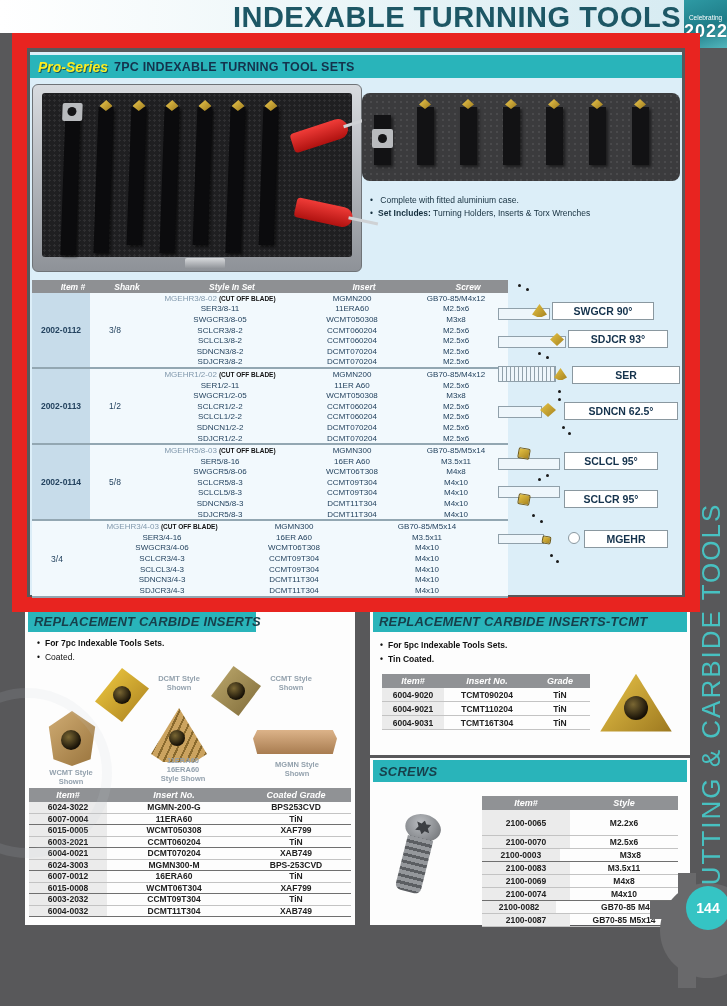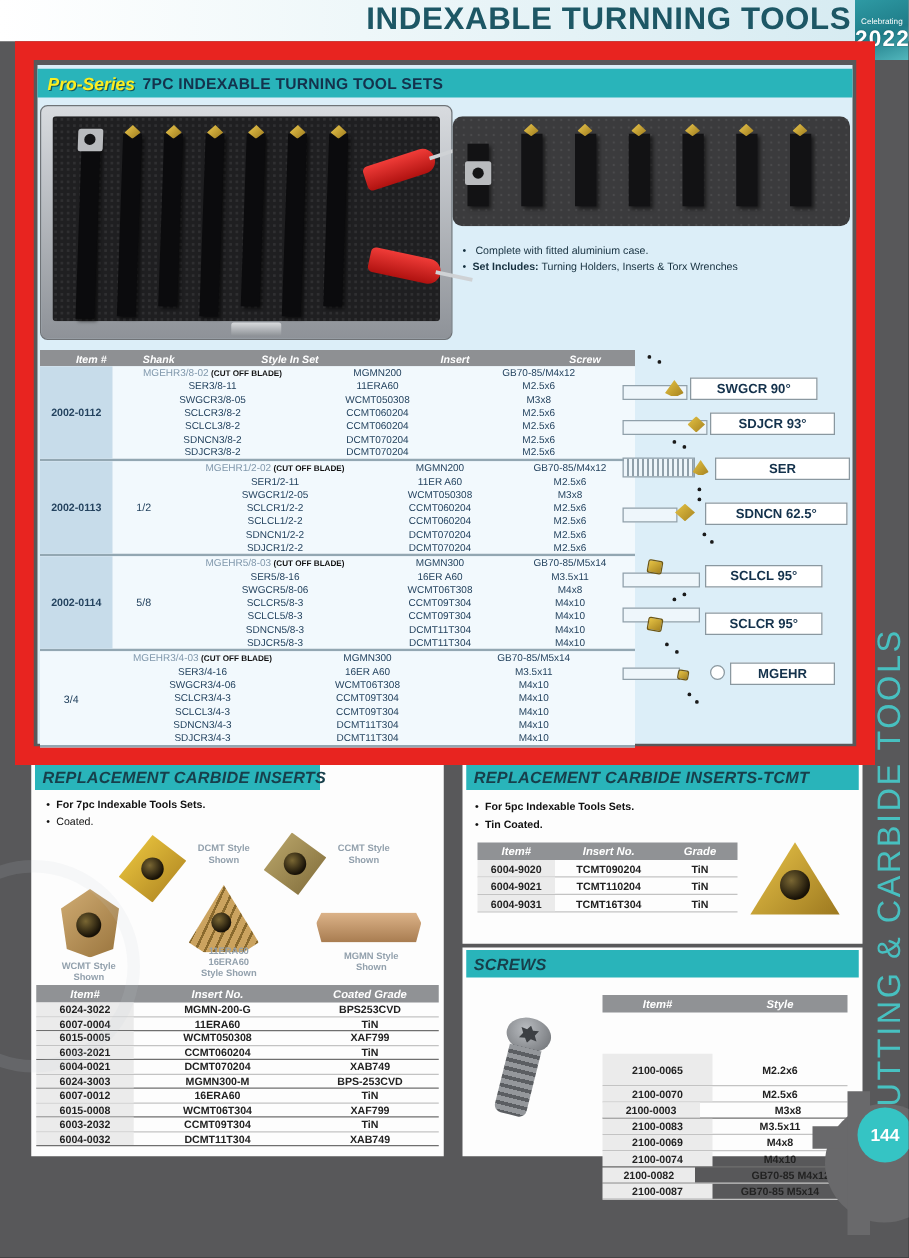--- a/index.html
+++ b/index.html
@@ -1,21 +1,21 @@
 <!DOCTYPE html>
 <html><head>
 <meta charset="utf-8">
 <style>
   html,body{margin:0;padding:0;background:#333;}
   #page{position:relative;width:727px;height:1006px;overflow:hidden;
         font-family:"Liberation Sans",sans-serif;background:#58585a;}
   
   .top-band{position:absolute;left:0;top:0;width:727px;height:33px;
             background:linear-gradient(90deg,#ffffff 0%,#eef7f9 40%,#d4eaf1 100%);}
-  .main-title{position:absolute;top:1px;right:46px;font-size:25px;font-weight:bold;
+  .main-title{position:absolute;top:1px;right:46px;font-size:29px;font-weight:bold;
               letter-spacing:.5px;color:#1d5765;white-space:nowrap;}
   .badge{position:absolute;right:0;top:0;width:43px;height:48px;
          background:linear-gradient(160deg,#2e9aa4 0%,#1f7c88 55%,#53b7bd 100%);
          color:#fff;text-align:center;overflow:hidden;}
   .badge .b1{font-size:6.5px;margin-top:14px;}
   .badge .b2{font-size:18px;font-weight:bold;letter-spacing:1px;text-shadow:0 0 1px #0c4a52;}
   
   .red-box{position:absolute;left:12px;top:33px;width:688px;height:579px;
            border:15px solid #e82420;box-sizing:border-box;z-index:2;pointer-events:none;}
   .pro-panel{position:absolute;left:30px;top:52px;width:652px;height:543px;
@@ -225,20 +225,21 @@
     <div id="pro-table">
         <div class="pt-head">
           <div class="h-item">Item #</div>
           <div class="h-shank">Shank</div>
           <div class="h-style">Style In Set</div>
           <div class="h-insert">Insert</div>
           <div class="h-screw">Screw</div>
         </div>
         <div class="t-group">
           <div class="t-item">2002-0112</div>
+          <div class="t-shank">3/8</div>
           <div class="t-rows">
             <div class="t-row">
               <div class="c-style"><span class="cutoff-name">MGEHR3/8-02</span><span class="cutoff-note">(CUT OFF BLADE)</span></div>
               <div class="c-insert">MGMN200</div>
               <div class="c-screw">GB70-85/M4x12</div>
             </div>
             <div class="t-row">
               <div class="c-style"><span>SER3/8-11</span></div>
               <div class="c-insert">11ERA60</div>
               <div class="c-screw">M2.5x6</div>
@@ -563,21 +564,21 @@
     <div class="screw" style="left:28px;top:56px;width:40px;height:85px;">
       <div class="head"></div>
       <div class="torx"></div>
       <div class="shank"></div>
     </div>
     <div id="screws-table" class="gt" style="left:112px;top:38px;width:196px;">
         <div class="gt-head">
           <div class="gt-cell" style="width: 88px;">Item#</div>
           <div class="gt-cell" style="width: 108px;">Style</div>
         </div>
-        <div class="gt-row" style="height: 26px; margin-top: 33px;">
+        <div class="gt-row" style="height: 26px;">
           <div class="gt-cell gt-c0" style="width: 88px;">2100-0065</div>
           <div class="gt-cell" style="width: 108px;">M2.2x6</div>
         </div>
         <div class="gt-row" style="height: 13px;">
           <div class="gt-cell gt-c0" style="width: 88px;">2100-0070</div>
           <div class="gt-cell" style="width: 108px;">M2.5x6</div>
         </div>
         <div class="gt-row gt-sep" style="height: 13px; gap: 23px;">
           <div class="gt-cell gt-c0" style="width: 88px;">2100-0003</div>
           <div class="gt-cell" style="width: 108px;">M3x8</div>

